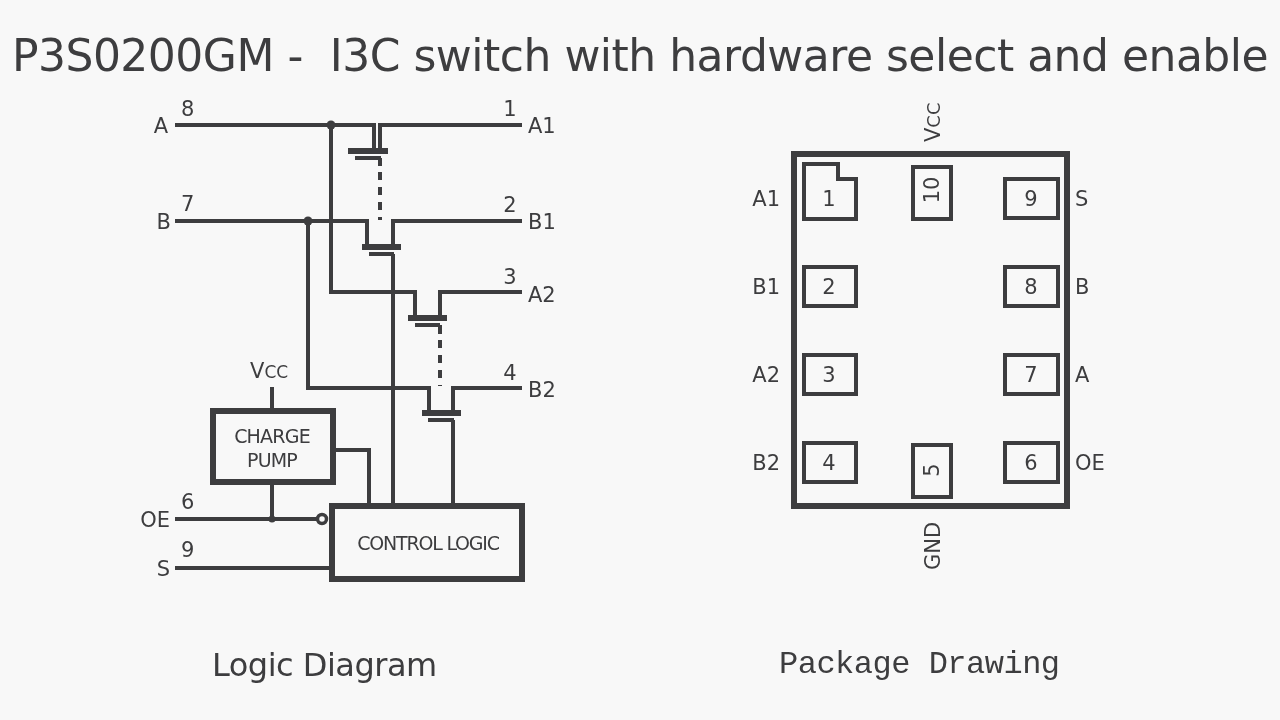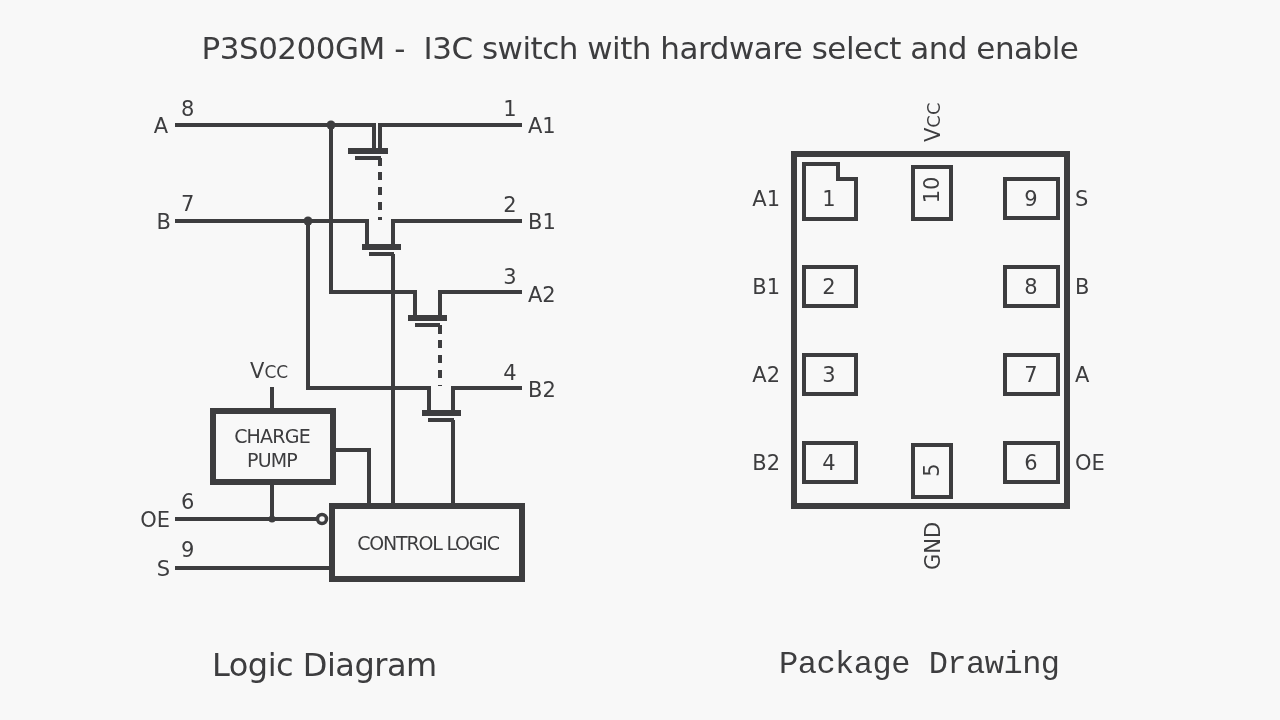--- a/index.html
+++ b/index.html
@@ -3,21 +3,21 @@
 <meta charset="utf-8">
 <style>
   html, body { margin: 0; padding: 0; }
   body {
     width: 1280px; height: 720px; background: #f8f8f8; overflow: hidden;
     font-family: "DejaVu Sans", sans-serif; color: #3d3d3f;
     position: relative;
   }
   .title {
     position: absolute; left: 0; top: 30px; width: 1280px; text-align: center;
-    font-size: 31px; font-weight: normal; letter-spacing: -0.5px; color: #3d3d3f;
+    font-size: 44px; font-weight: normal; letter-spacing: -0.5px; color: #3d3d3f;
     white-space: pre;
   }
   .caption {
     position: absolute; top: 646px; font-size: 32px; color: #3d3d3f;
     letter-spacing: -0.5px;
   }
   svg.diagram { position: absolute; left: 0; top: 0; }
   svg text { font-family: "DejaVu Sans", sans-serif; fill: #3d3d3f; }
 </style>
 </head>

